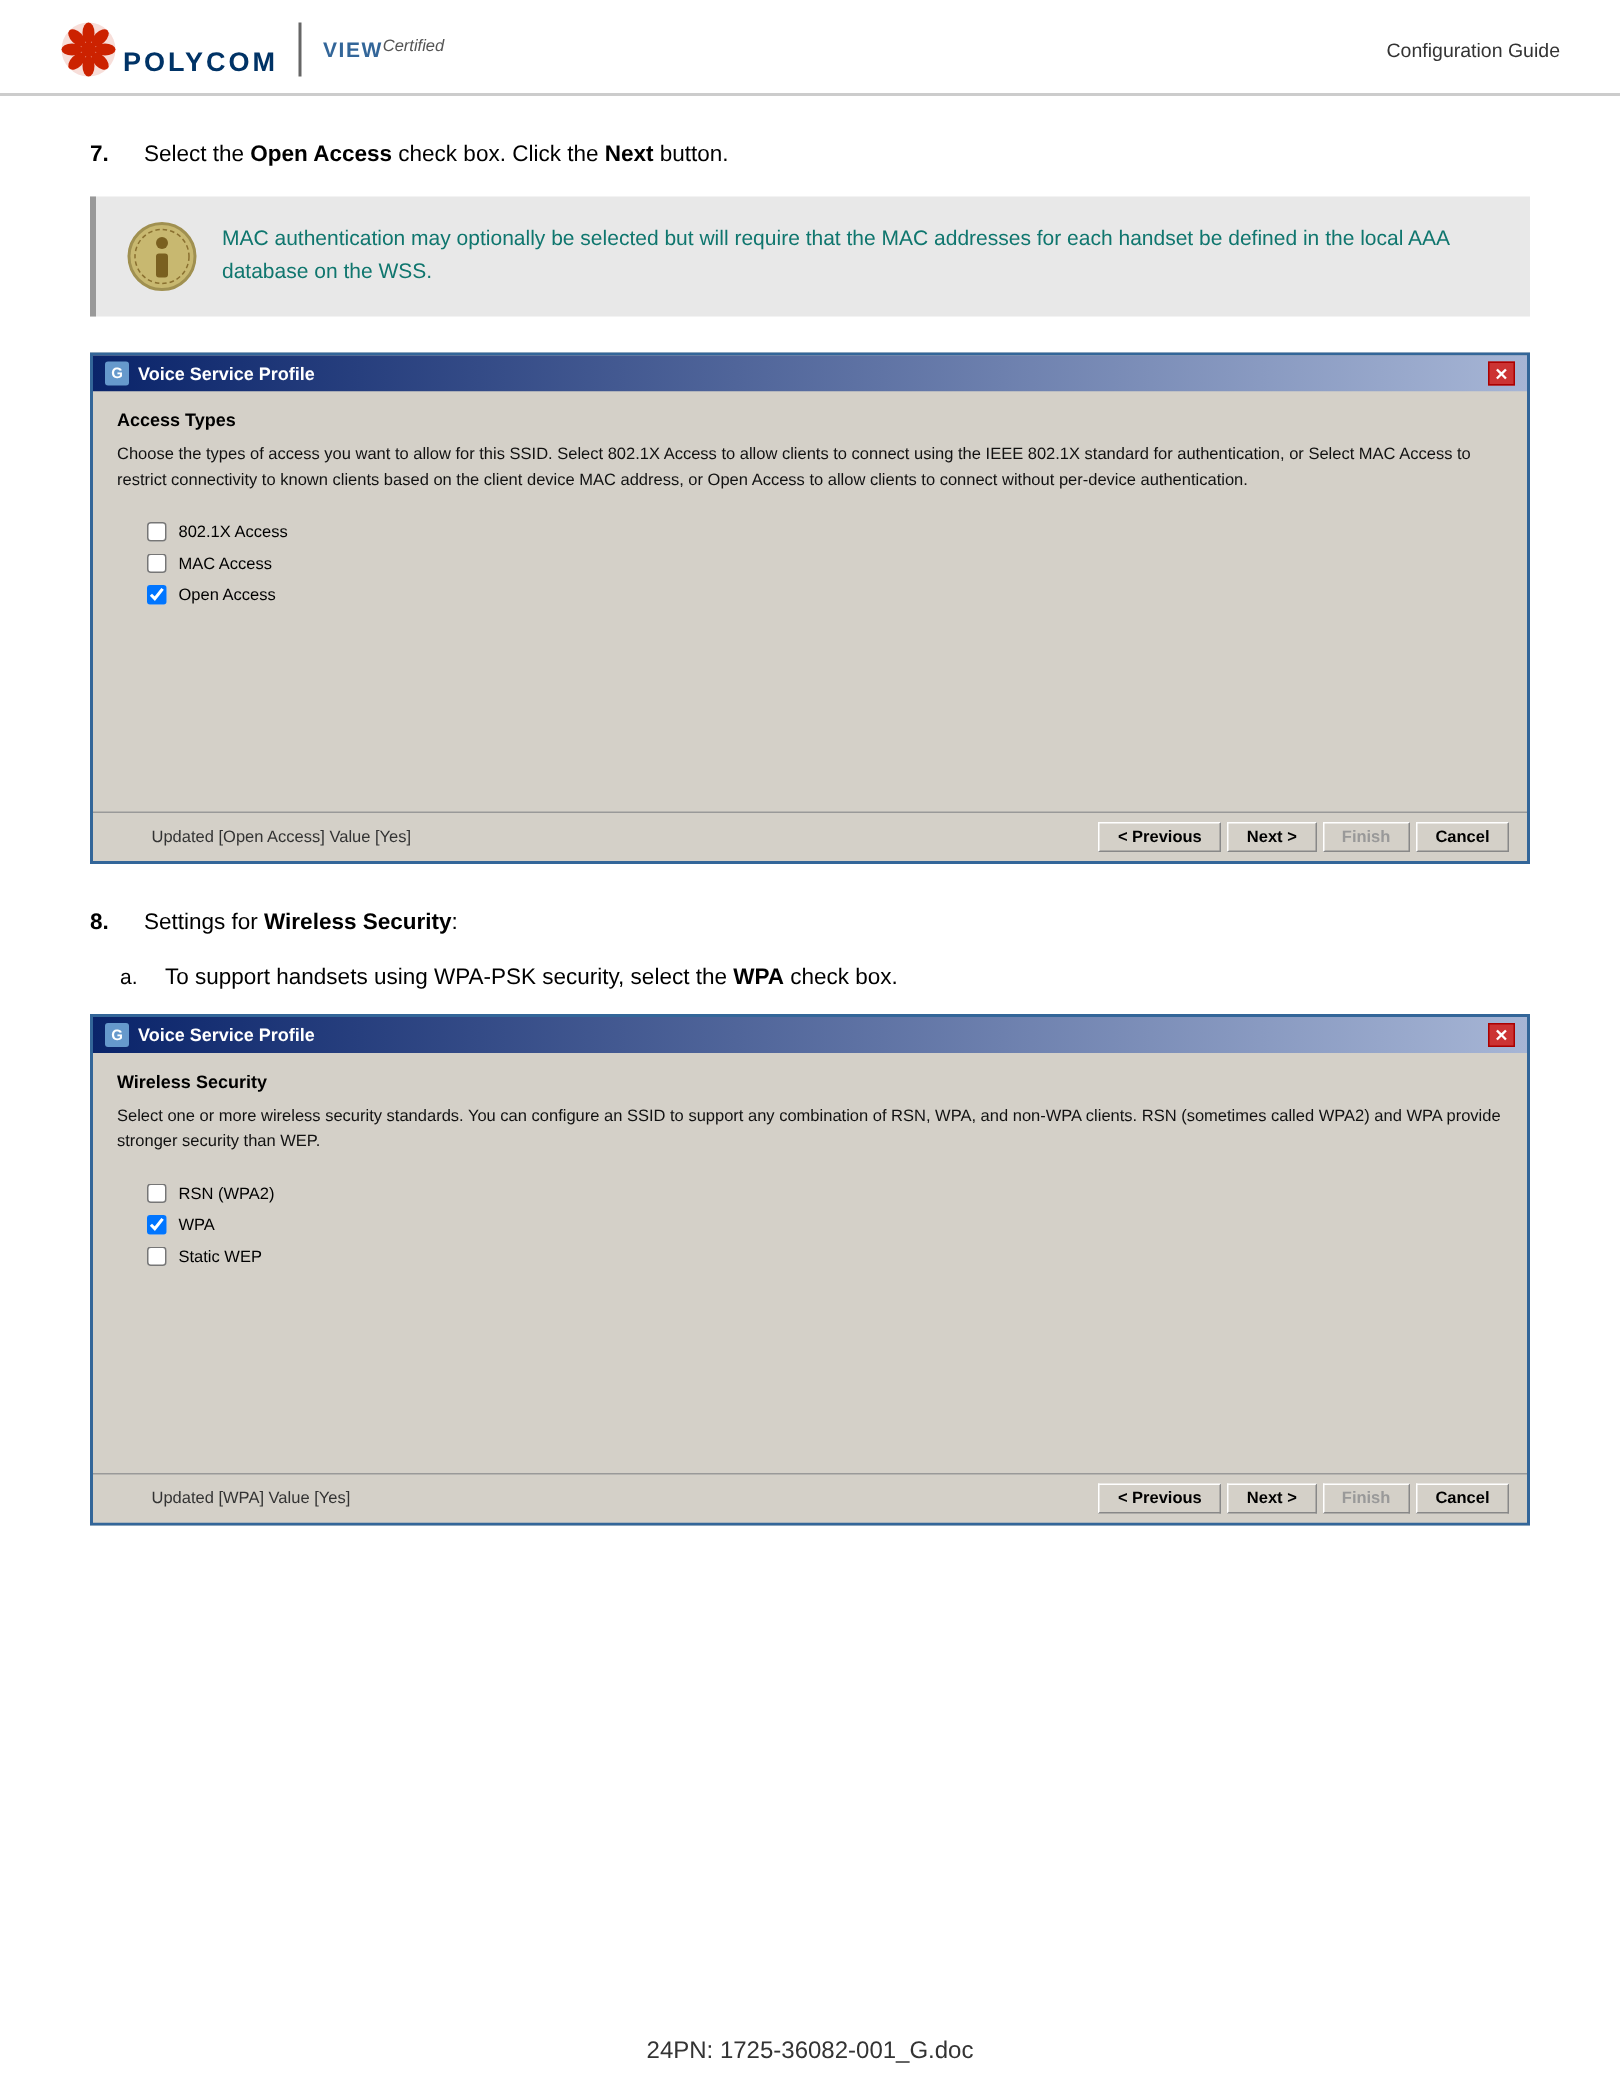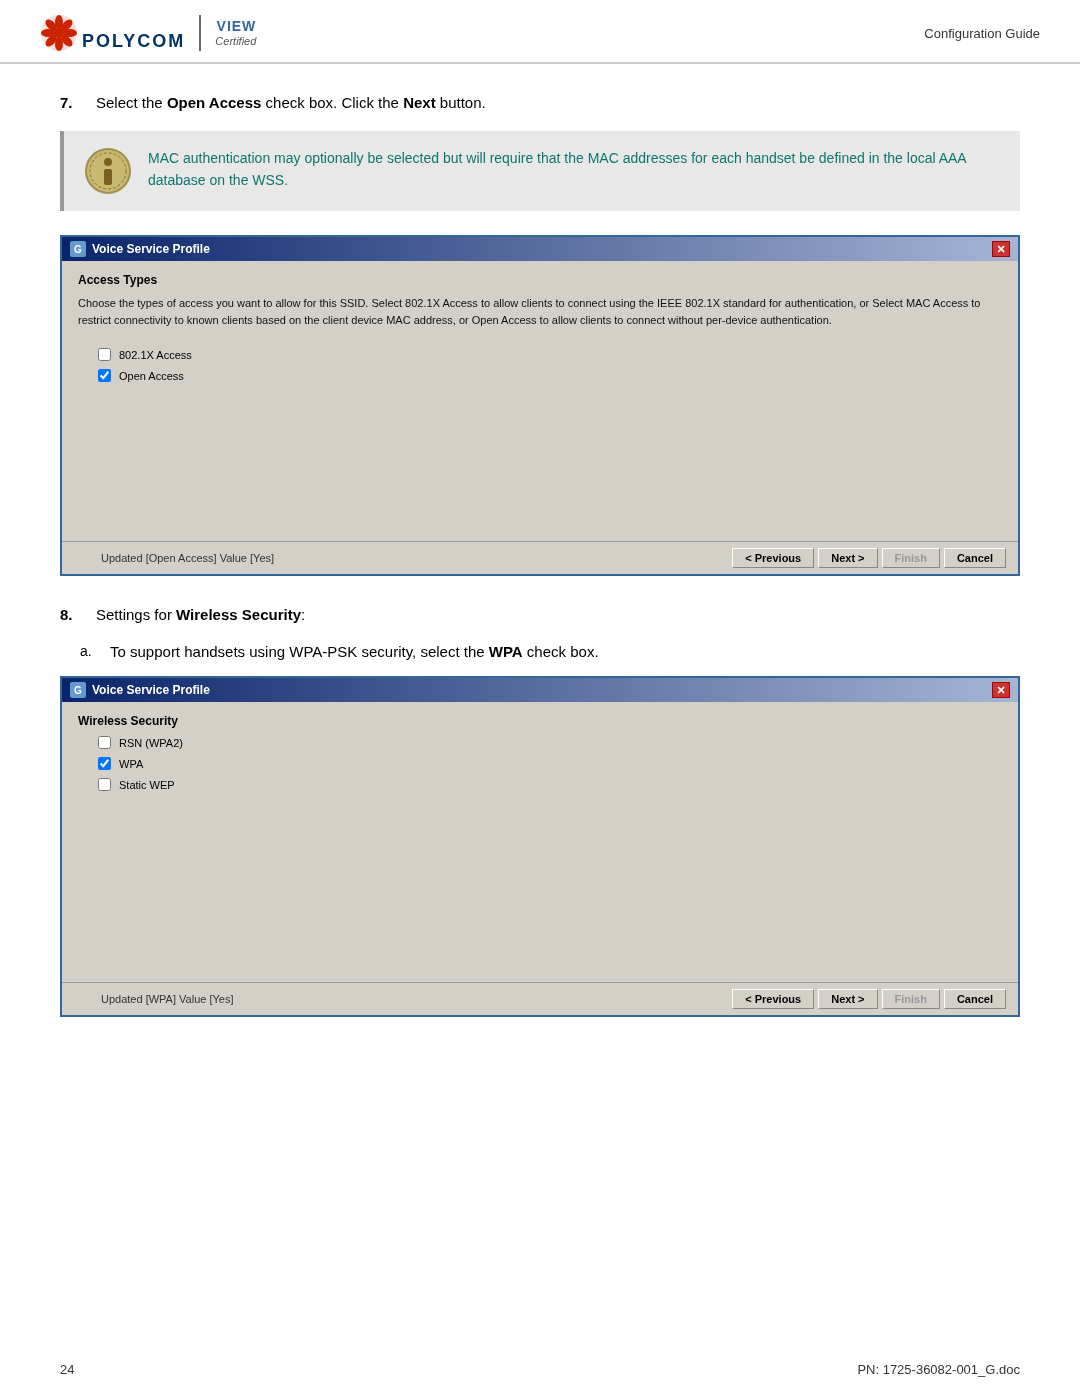--- a/index.html
+++ b/index.html
@@ -42,23 +42,22 @@
       letter-spacing: 2px;
     }
     .logo-divider {
       width: 2px;
       height: 36px;
       background: #666;
       margin: 0 8px;
     }
     .view-certified {
       display: flex;
-      flex-direction: column;
+      flex-direction: row;
       line-height: 1.2;
-      align-items: flex-end;
     }
     .view-text {
       font-size: 14px;
       font-weight: bold;
       color: #336699;
       letter-spacing: 1px;
     }
     .certified-text {
       font-size: 11px;
       color: #555;
@@ -237,23 +236,23 @@
       min-width: 18px;
     }
 
     
     .page-footer {
       position: absolute;
       bottom: 20px;
       left: 0;
       right: 0;
       display: flex;
-      justify-content: space-between;
+      justify-content: center;
       padding: 0 60px;
-      font-size: 13px;
+      font-size: 16px;
       color: #333;
     }
 
     
     .bold { font-weight: bold; }
   </style>
 </head>
 <body>
 
 <div class="header">
@@ -313,20 +312,24 @@
     </div>
     <div class="dialog-body">
       <div class="dialog-section-title">Access Types</div>
       <div class="dialog-description">Choose the types of access you want to allow for this SSID. Select 802.1X Access to allow clients to connect using the IEEE 802.1X standard for authentication, or Select MAC Access to restrict connectivity to known clients based on the client device MAC address, or Open Access to allow clients to connect without per-device authentication.</div>
 
       <div class="checkbox-row">
         <input type="checkbox" style="">
         <span class="checkbox-label">802.1X Access</span>
       </div>
       <div class="checkbox-row">
+        <input type="checkbox" style="">
+        <span class="checkbox-label">MAC Access</span>
+      </div>
+      <div class="checkbox-row">
         <input type="checkbox" checked="" style="">
         <span class="checkbox-label">Open Access</span>
       </div>
     </div>
     <div class="dialog-footer">
       <span class="dialog-status">Updated [Open Access] Value [Yes]</span>
       <div class="dialog-buttons">
         <button class="dialog-btn">&lt; Previous</button>
         <button class="dialog-btn">Next &gt;</button>
         <button class="dialog-btn disabled">Finish</button>
@@ -354,20 +357,21 @@
   <div class="dialog-window">
     <div class="dialog-title-bar">
       <div class="dialog-title-left">
         <div class="title-icon">G</div>
         <span>Voice Service Profile</span>
       </div>
       <div class="dialog-close-btn">✕</div>
     </div>
     <div class="dialog-body">
       <div class="dialog-section-title">Wireless Security</div>
+      <div class="dialog-description">Select one or more wireless security standards. You can configure an SSID to support any combination of RSN, WPA, and non-WPA clients. RSN (sometimes called WPA2) and WPA provide stronger security than WEP.</div>
 
       <div class="checkbox-row">
         <input type="checkbox" style="">
         <span class="checkbox-label">RSN (WPA2)</span>
       </div>
       <div class="checkbox-row">
         <input type="checkbox" checked="" style="">
         <span class="checkbox-label">WPA</span>
       </div>
       <div class="checkbox-row">

